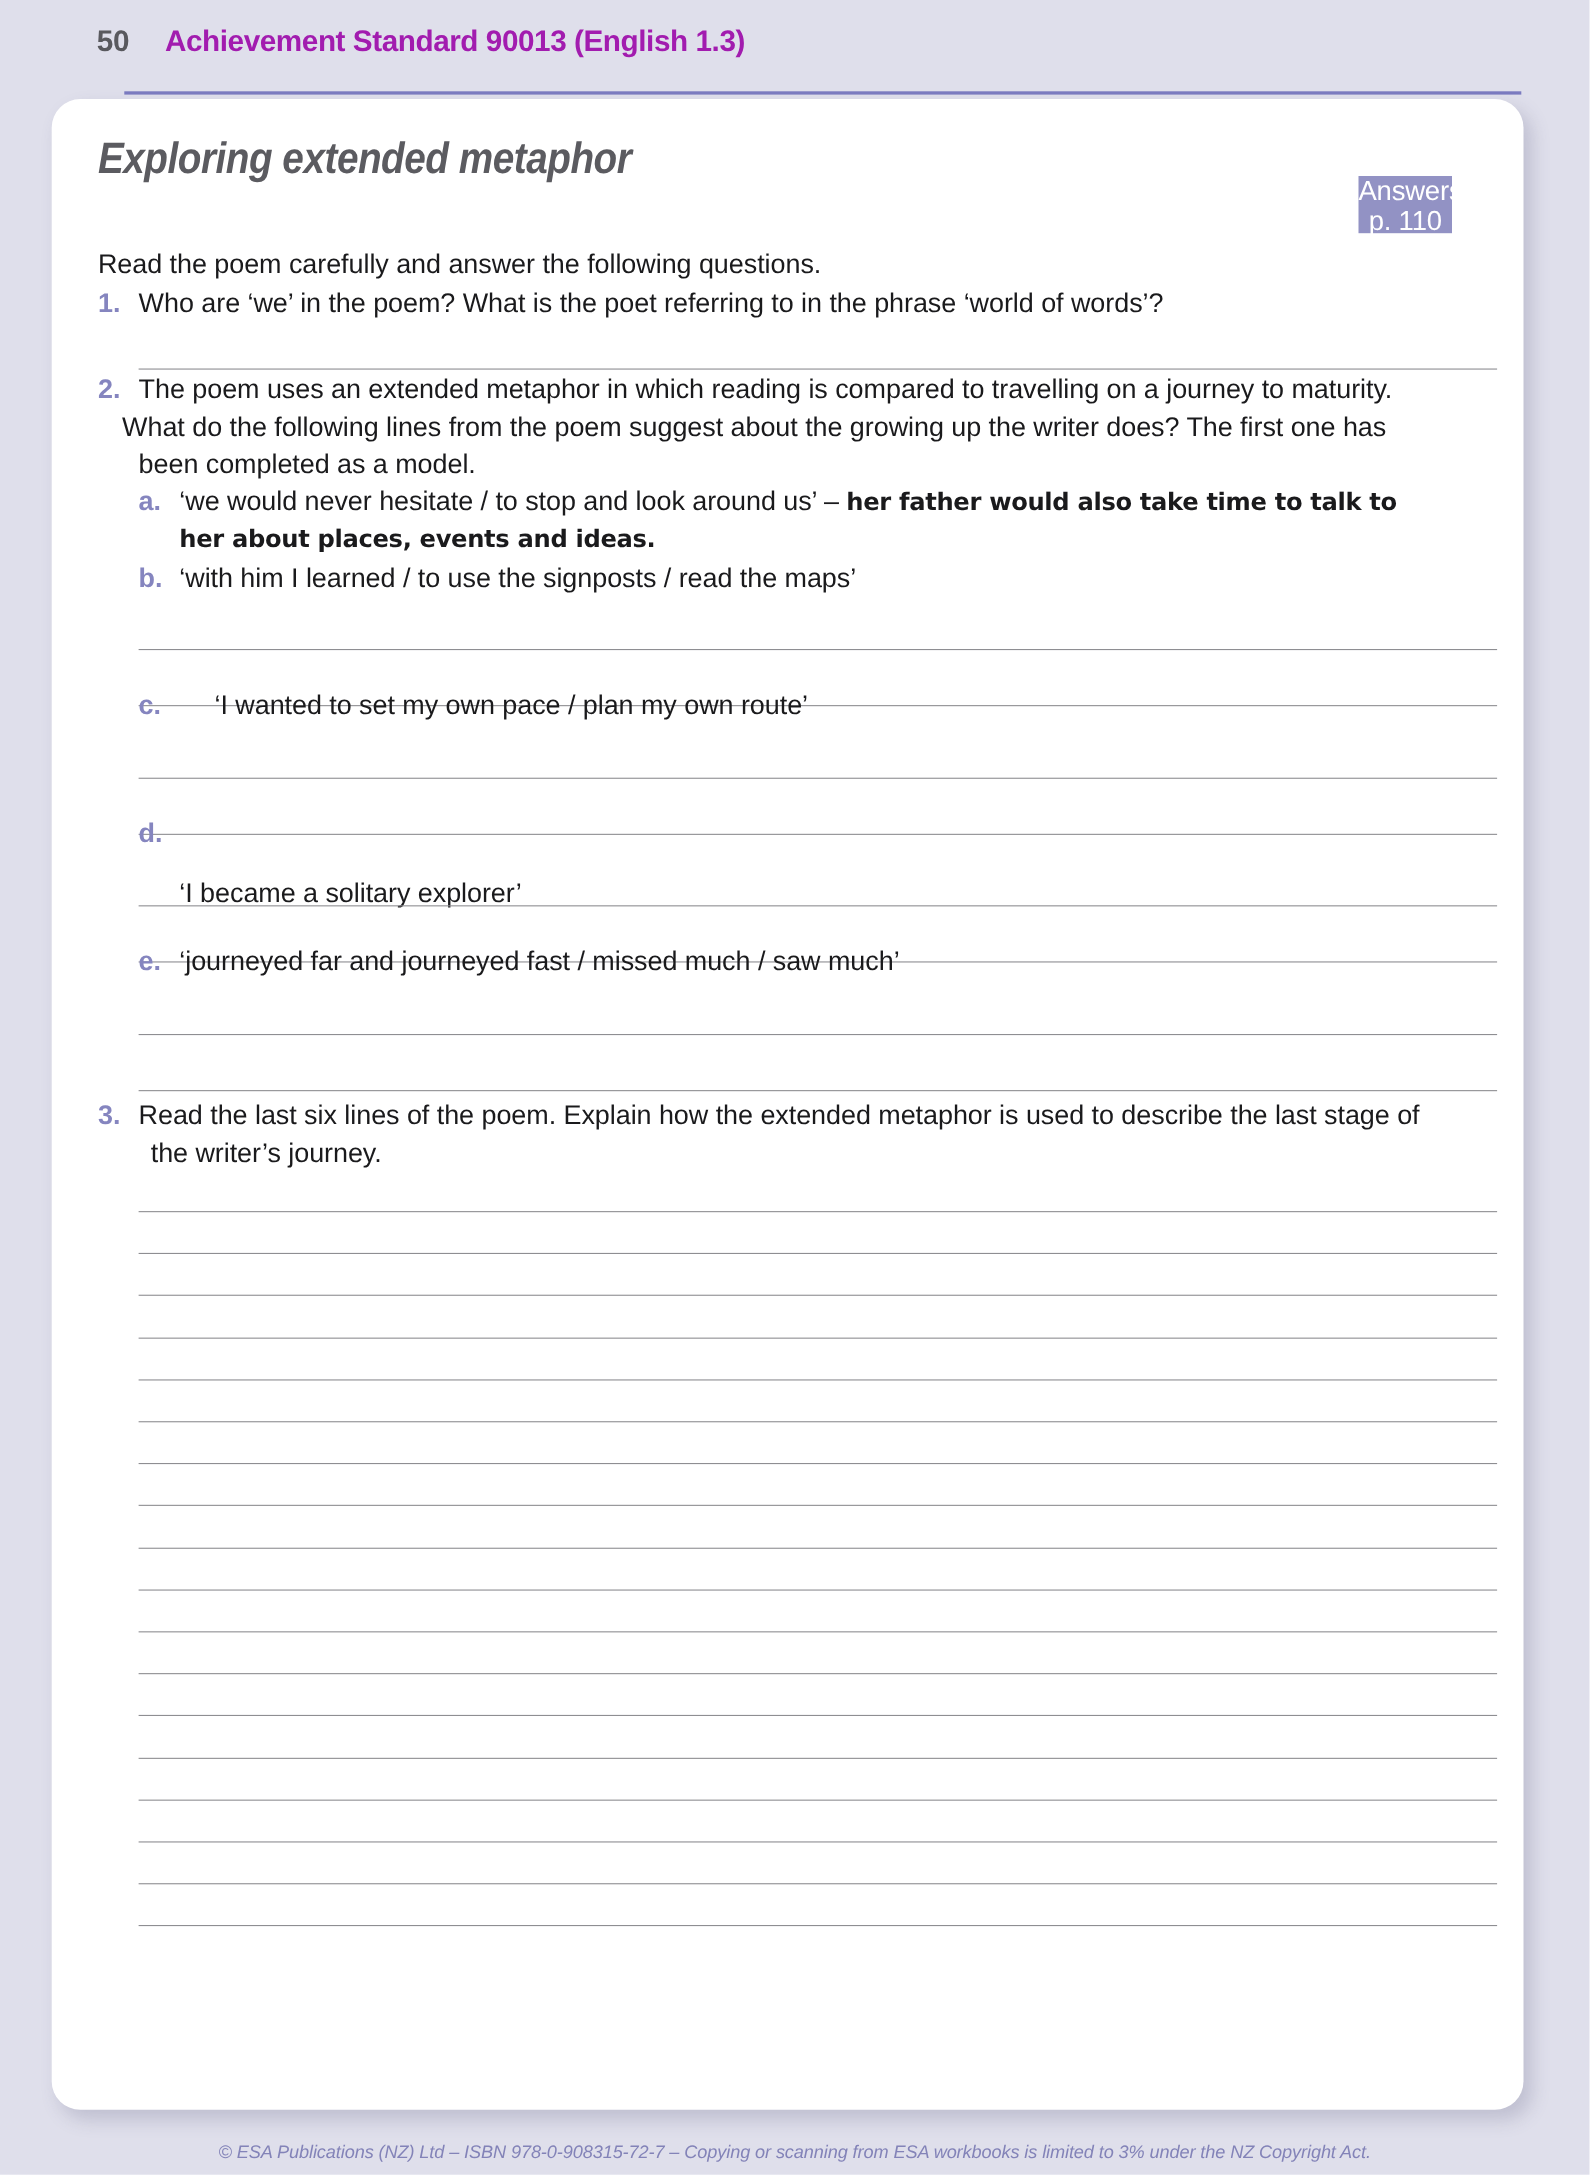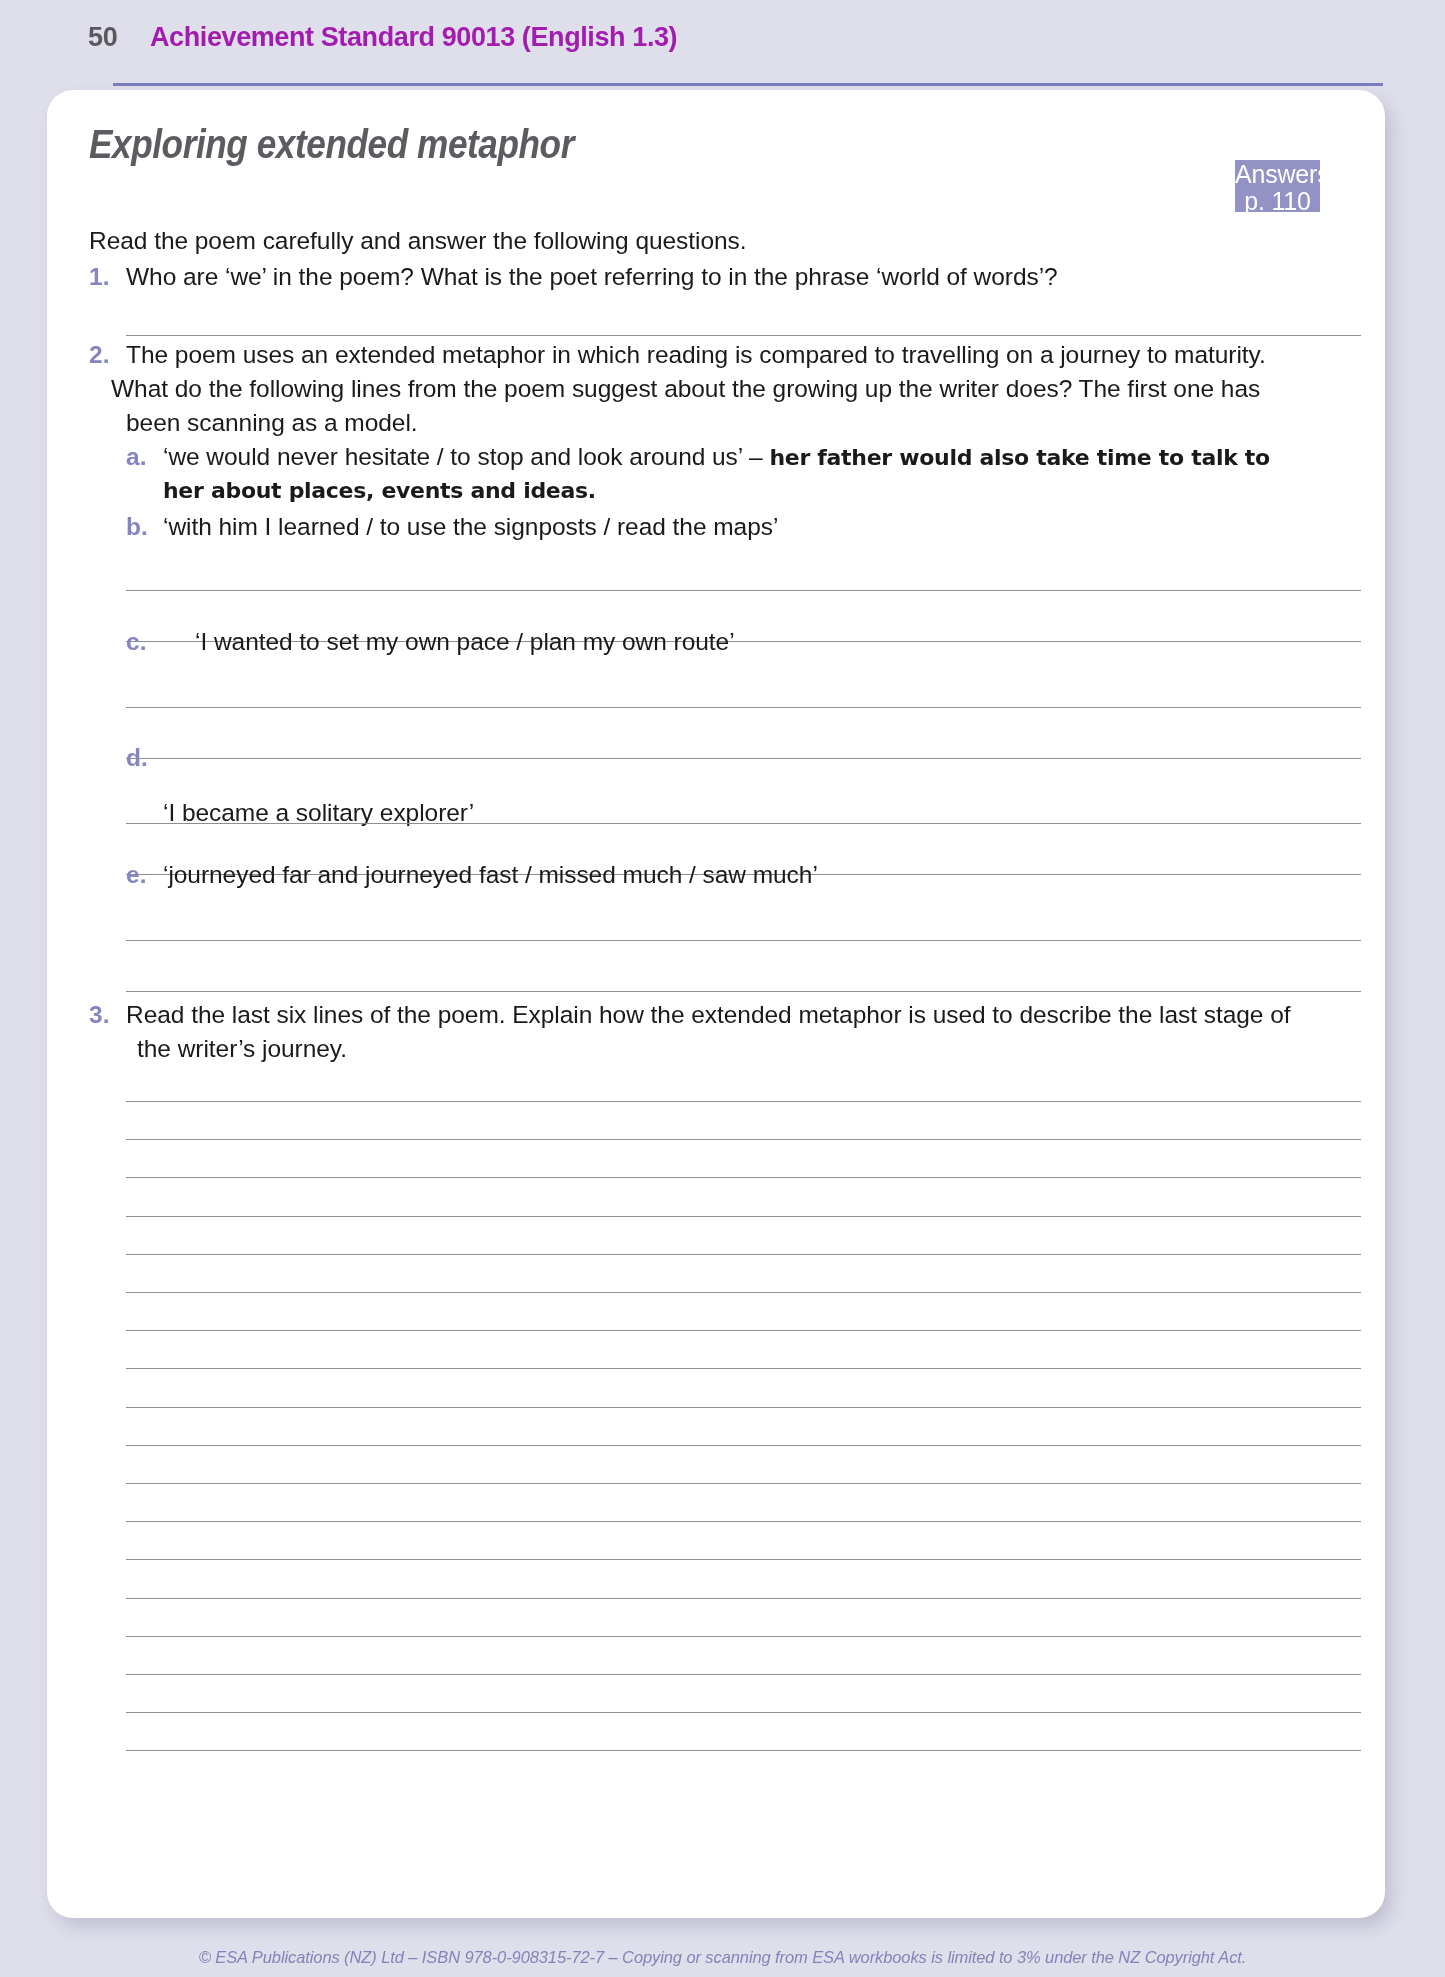--- a/index.html
+++ b/index.html
@@ -165,21 +165,21 @@
 
   <div class="body-text" style="left:42px; top:134px; width:1250px;">Read the poem carefully and answer the following questions.</div>
 
   <div class="qnum" style="left:42px; top:170px;">1.</div>
   <div class="body-text" style="left:79px; top:170px; width:1235px;">Who are ‘we’ in the poem? What is the poet referring to in the phrase ‘world of words’?</div>
   <div class="rule-line" style="left:79px; top:245px; width:1235px;"></div>
 
   <div class="qnum" style="left:42px; top:248px;">2.</div>
   <div class="body-text" style="left:79px; top:248px; width:1245px;">The poem uses an extended metaphor in which reading is compared to travelling on a journey to maturity.</div>
   <div class="body-text" style="left:64px; top:282px; width:1245px;">What do the following lines from the poem suggest about the growing up the writer does? The first one has</div>
-  <div class="body-text" style="left:79px; top:316px; width:1245px;">been scanning as a model.</div>
+  <div class="body-text" style="left:79px; top:316px; width:1245px;">been completed as a model.</div>
 
   <div class="subletter" style="left:79px; top:350px;">a.</div>
   <div class="body-text" style="left:116px; top:350px; width:1200px;">
     <span>‘we would never hesitate / to stop and look around us’ – </span><span class="model-answer">her father would also take time to talk to</span>
   </div>
   <div class="body-text model-answer" style="left:116px; top:384px; width:1200px;">her about places, events and ideas.</div>
 
   <div class="subletter" style="left:79px; top:420px;">b.</div>
   <div class="body-text" style="left:116px; top:420px; width:1200px;">‘with him I learned / to use the signposts / read the maps’</div>
   <div class="rule-line" style="left:79px; top:500px; width:1235px;"></div>

